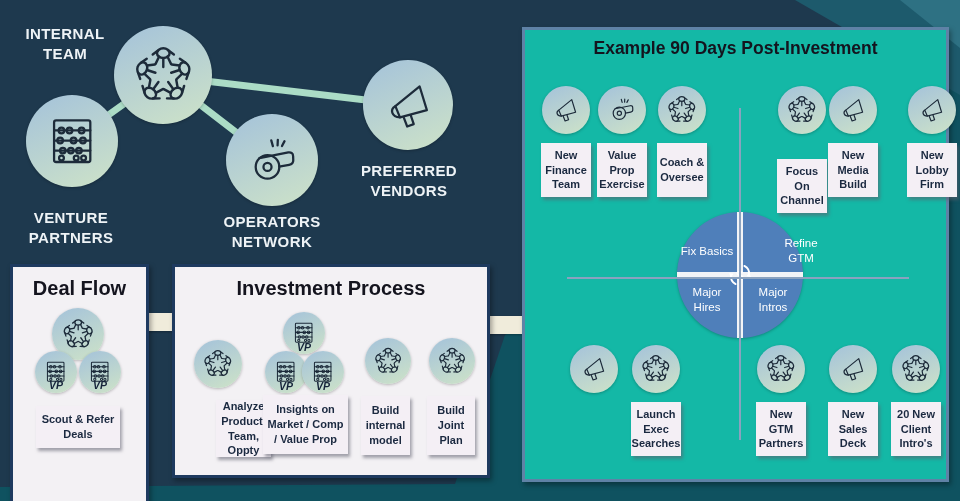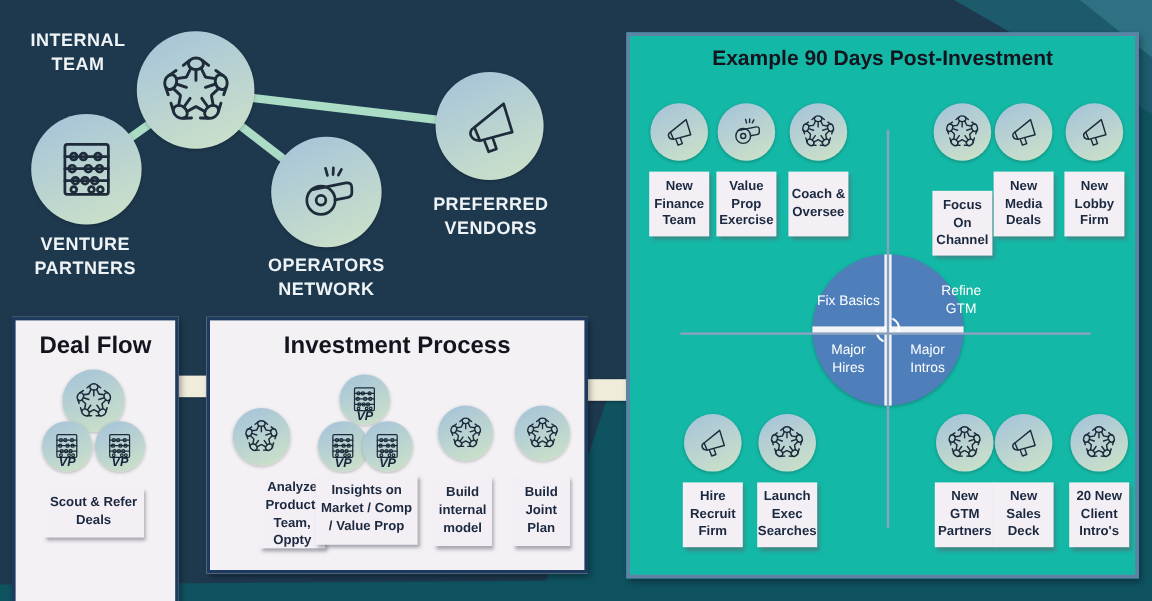--- a/index.html
+++ b/index.html
@@ -135,21 +135,21 @@
         <use href="#ic-hands-circle"></use>
       </svg>
   </div>
   <div class="net-label" style="left:15px;top:24px;width:100px;">INTERNAL TEAM</div>
 
   <div class="circle" style="left:26px;top:95px;width:92px;height:92px;">
     <svg class="ic">
         <use href="#ic-abacus"></use>
       </svg>
   </div>
-  <div class="net-label" style="left:0px;top:194px;width:142px;text-align:center;">VENTURE PARTNERS</div>
+  <div class="net-label" style="left:0px;top:208px;width:142px;text-align:center;">VENTURE PARTNERS</div>
 
   <div class="circle" style="left:226px;top:114px;width:92px;height:92px;">
     <svg class="ic">
         <use href="#ic-whistle"></use>
       </svg>
   </div>
   <div class="net-label" style="left:196px;top:212px;width:152px;">OPERATORS NETWORK</div>
 
   <div class="circle" style="left:363px;top:60px;width:90px;height:90px;">
     <svg class="ic">
@@ -278,49 +278,48 @@
           </svg>
         </div>
       <div class="card pi-card">Focus On Channel</div>
     </div>
     <div class="pi-item" style="left:300px;top:56px;">
       <div class="circle pi-circle">
           <svg class="ic">
             <use href="#ic-megaphone"></use>
           </svg>
         </div>
-      <div class="card pi-card">New Media Deals</div>
-    </div>
-    <div class="pi-item" style="left:359px;top:56px;">
+      <div class="card pi-card">New Media Build</div>
+    </div>
+    <div class="pi-item" style="left:379px;top:56px;">
       <div class="circle pi-circle">
           <svg class="ic">
             <use href="#ic-megaphone"></use>
           </svg>
         </div>
       <div class="card pi-card">New Lobby Firm</div>
     </div>
 
     <div class="pi-item" style="left:41px;top:315px;">
       <div class="circle pi-circle">
           <svg class="ic">
             <use href="#ic-megaphone"></use>
           </svg>
         </div>
-      <div class="card pi-card">Hire Recruit Firm</div>
     </div>
     <div class="pi-item" style="left:103px;top:315px;">
       <div class="circle pi-circle">
           <svg class="ic">
             <use href="#ic-hands-circle"></use>
           </svg>
         </div>
       <div class="card pi-card">Launch Exec Searches</div>
     </div>
 
-    <div class="pi-item" style="left:251px;top:315px;align-items:center;">
+    <div class="pi-item" style="left:228px;top:315px;align-items:center;">
       <div class="circle pi-circle">
           <svg class="ic">
             <use href="#ic-hands-circle"></use>
           </svg>
         </div>
       <div class="card pi-card">New GTM Partners</div>
     </div>
     <div class="pi-item" style="left:300px;top:315px;">
       <div class="circle pi-circle">
           <svg class="ic">

